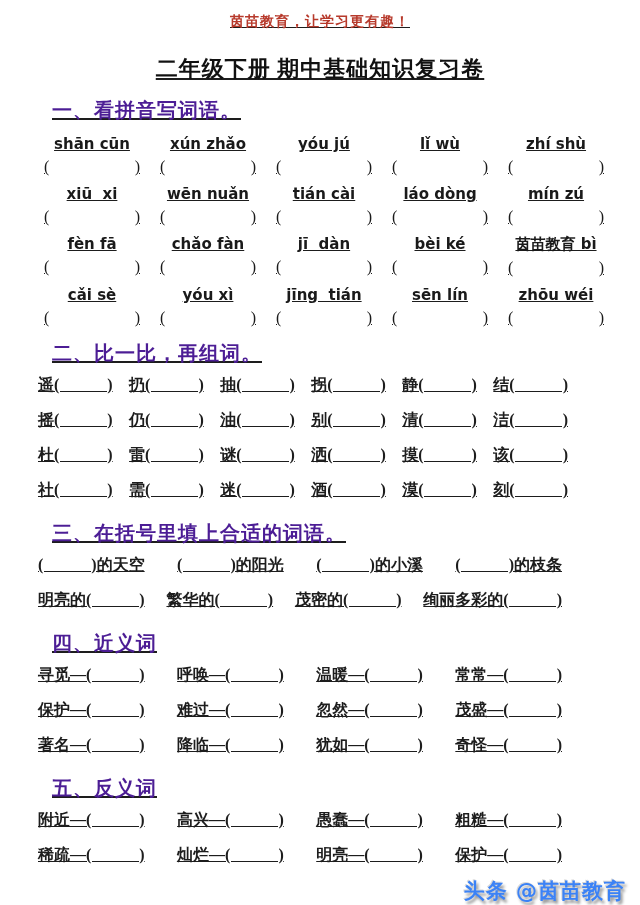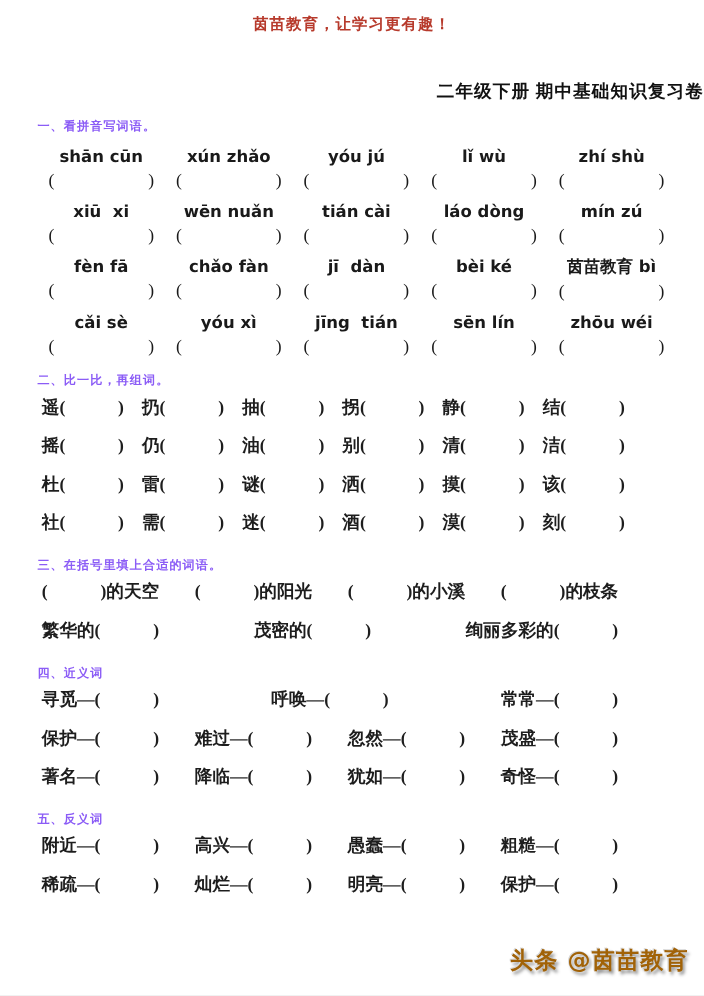--- a/index.html
+++ b/index.html
@@ -1,30 +1,31 @@
 <!DOCTYPE html>
 <html><head>
 <meta charset="utf-8">
 <style>
   html,body { margin:0; padding:0; background:#e8e8e8; }
   .page {
     width:640px; height:905px; margin:0 auto; position:relative;
     background:#ffffff; color:#1d1d1d; overflow:hidden;
     font-family:"Liberation Serif","DejaVu Serif",serif;
+    text-decoration:underline;
   }
   .brand-header {
     text-align:center; padding-top:13px; font-size:14px; font-weight:bold;
     color:#b73a2c; letter-spacing:1px;
   }
   .doc-title {
-    text-align:right; margin-top:42px; font-size:16px; font-weight:bold;
+    text-align:center; margin-top:23px; font-size:22px; font-weight:bold;
     color:#111111; letter-spacing:1px;
   }
   .sec-heading {
-    margin:13px 0 0 34px; font-size:11px; font-weight:bold; color:#8b5cf6;
+    margin:13px 0 0 52px; font-size:20px; font-weight:bold; color:#4c1d95;
     letter-spacing:1px;
   }
   
   .pinyin-block { margin:2px 26px 0 34px; }
   .pinyin-row { display:flex; }
   .pinyin-cell { flex:1; text-align:center; padding-top:9px; }
   .pinyin-text {
     font-family:"DejaVu Sans","Liberation Sans",sans-serif;
     font-size:15px; font-weight:bold; white-space:pre; color:#1a1a1a;
   }
@@ -35,23 +36,23 @@
   
   .word-row {
     display:flex; justify-content:space-between;
     margin:0 78px 0 38px; font-size:16px; font-weight:bold;
     line-height:35px; color:#1d1d1d;
   }
   .wcell { white-space:pre; }
   .word-row.tight { margin-right:72px; }
   
   .watermark {
-    position:absolute; right:14px; bottom:18px;
+    position:absolute; right:14px; bottom:0;
     font-family:"DejaVu Sans","Liberation Sans",sans-serif;
-    font-size:21px; font-weight:bold; color:#a16207;
+    font-size:21px; font-weight:bold; color:#3b82f6;
     text-shadow:-1px -1px 0 #d8d8d8, 2px 3px 3px #8f8f8f;
     letter-spacing:1px;
   }
 </style>
 </head>
 <body>
 
 <div class="page">
 
   <div class="brand-header">茵苗教育，让学习更有趣！</div>
@@ -248,29 +249,31 @@
   </div>
 
   <div class="sec-heading">三、在括号里填上合适的词语。</div>
   <div class="word-row">
     <span class="wcell">(            )的天空</span>
       <span class="wcell">(            )的阳光</span>
       <span class="wcell">(            )的小溪</span>
       <span class="wcell">(            )的枝条</span>
   </div>
   <div class="word-row">
+    <span class="wcell">明亮的(            )</span>
       <span class="wcell">繁华的(            )</span>
       <span class="wcell">茂密的(            )</span>
       <span class="wcell">绚丽多彩的(            )</span>
   </div>
 
   <div class="sec-heading">四、近义词</div>
   <div class="word-row">
     <span class="wcell">寻觅—(            )</span>
       <span class="wcell">呼唤—(            )</span>
+      <span class="wcell">温暖—(            )</span>
       <span class="wcell">常常—(            )</span>
   </div>
   <div class="word-row">
     <span class="wcell">保护—(            )</span>
       <span class="wcell">难过—(            )</span>
       <span class="wcell">忽然—(            )</span>
       <span class="wcell">茂盛—(            )</span>
   </div>
   <div class="word-row">
     <span class="wcell">著名—(            )</span>

